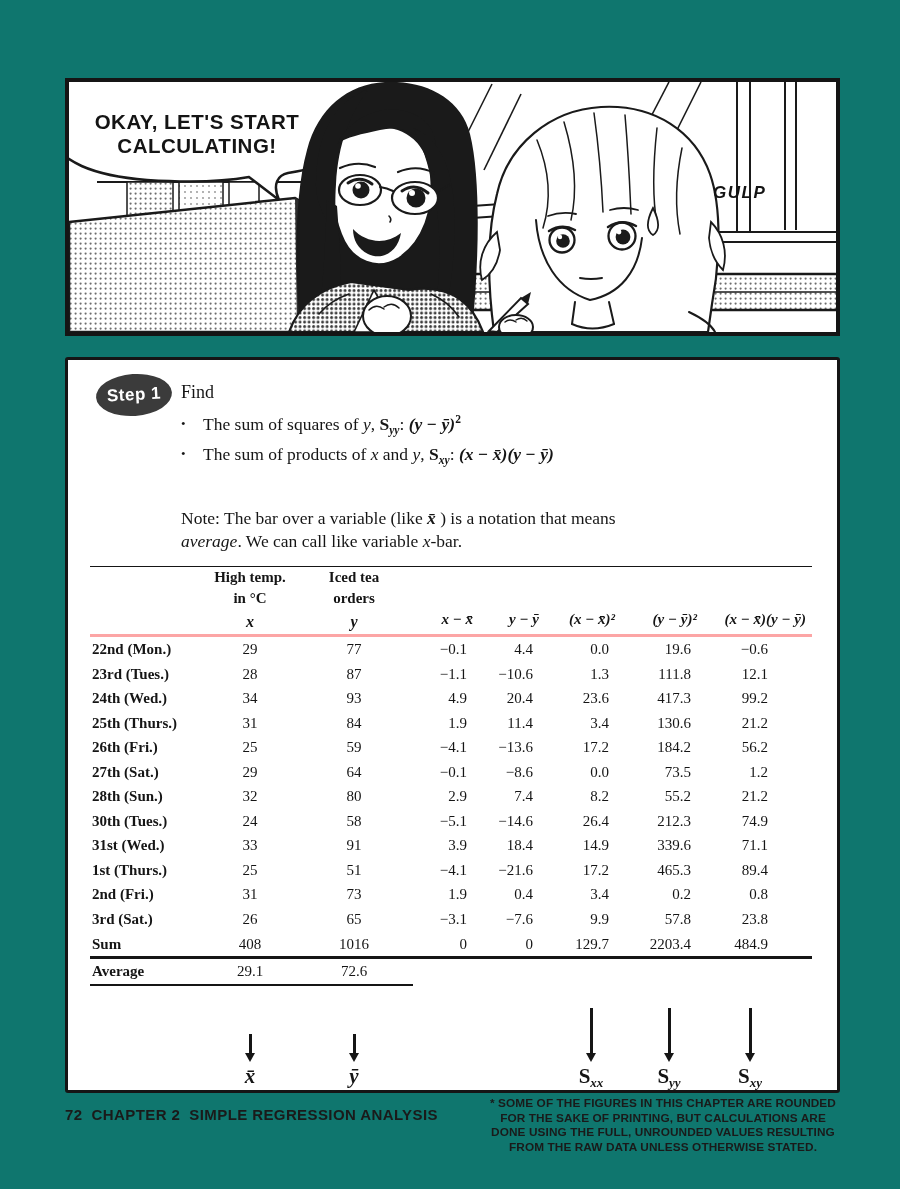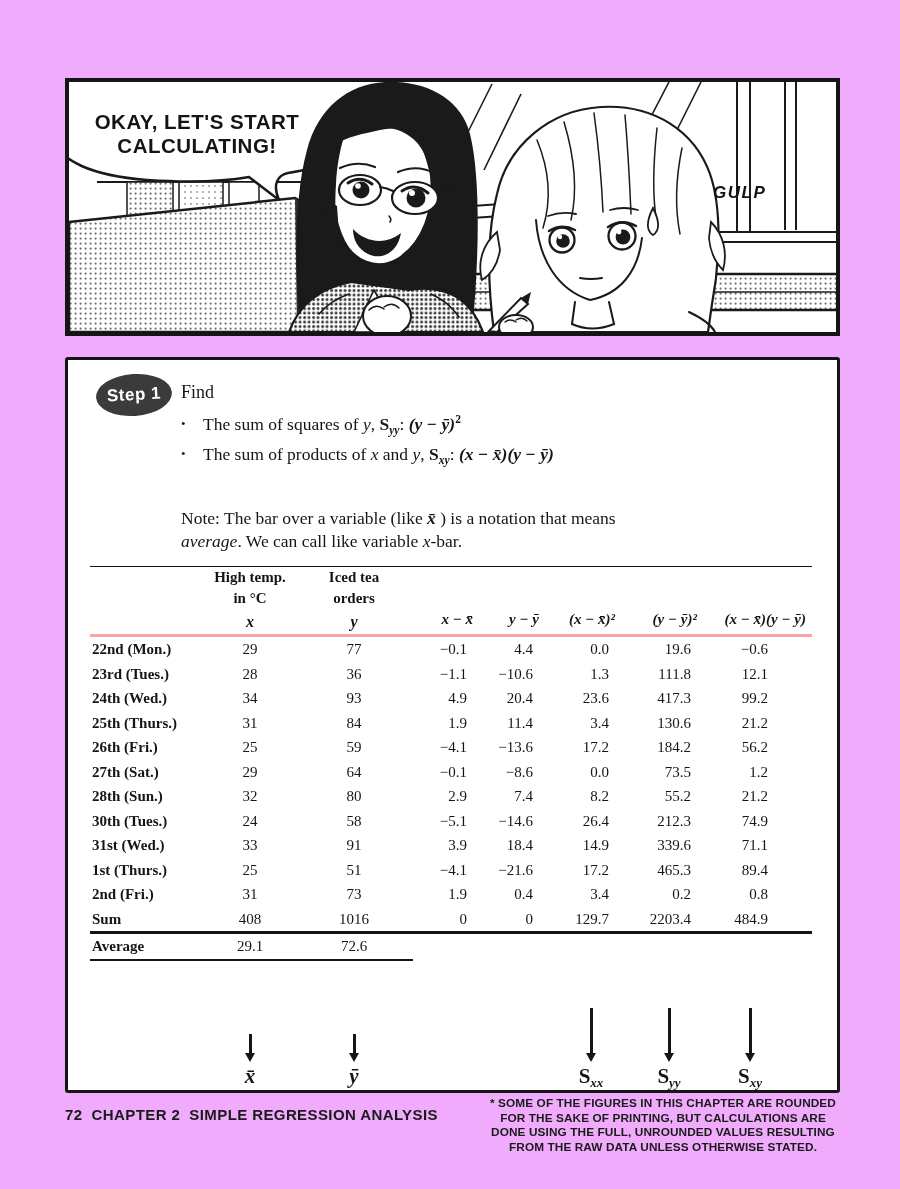--- a/index.html
+++ b/index.html
@@ -1,16 +1,16 @@
 <!DOCTYPE html>
 <html><head>
 <meta charset="utf-8">
 <style>
   html,body{margin:0;padding:0;}
-  .page{position:relative;width:900px;height:1189px;background:#f0abfc;overflow:hidden;
+  .page{position:relative;width:900px;height:1189px;background:#0f766e;overflow:hidden;
         font-family:"Liberation Serif",serif;color:#151515;}
 
   
   .panel{position:absolute;left:65px;top:78px;width:775px;height:258px;
          border:4px solid #151515;box-sizing:border-box;background:#fff;}
   .panel svg{display:block;}
 
   
   .stepbox{position:absolute;left:65px;top:357px;width:775px;height:736px;
            border:3px solid #151515;box-sizing:border-box;background:#fff;border-radius:3px;}
@@ -271,21 +271,21 @@
               <td class="c2">77</td>
               <td class="c3">−0.1</td>
               <td class="c4">4.4</td>
               <td class="c5">0.0</td>
               <td class="c6">19.6</td>
               <td class="c7">−0.6</td>
             </tr>
             <tr>
               <td class="c0">23rd (Tues.)</td>
               <td class="c1">28</td>
-              <td class="c2">36</td>
+              <td class="c2">87</td>
               <td class="c3">−1.1</td>
               <td class="c4">−10.6</td>
               <td class="c5">1.3</td>
               <td class="c6">111.8</td>
               <td class="c7">12.1</td>
             </tr>
             <tr>
               <td class="c0">24th (Wed.)</td>
               <td class="c1">34</td>
               <td class="c2">93</td>
@@ -367,20 +367,30 @@
             </tr>
             <tr>
               <td class="c0">2nd (Fri.)</td>
               <td class="c1">31</td>
               <td class="c2">73</td>
               <td class="c3">1.9</td>
               <td class="c4">0.4</td>
               <td class="c5">3.4</td>
               <td class="c6">0.2</td>
               <td class="c7">0.8</td>
+            </tr>
+            <tr>
+              <td class="c0">3rd (Sat.)</td>
+              <td class="c1">26</td>
+              <td class="c2">65</td>
+              <td class="c3">−3.1</td>
+              <td class="c4">−7.6</td>
+              <td class="c5">9.9</td>
+              <td class="c6">57.8</td>
+              <td class="c7">23.8</td>
             </tr>
             <tr class="sumrow">
               <td class="c0">Sum</td>
               <td class="c1">408</td>
               <td class="c2">1016</td>
               <td class="c3">0</td>
               <td class="c4">0</td>
               <td class="c5">129.7</td>
               <td class="c6">2203.4</td>
               <td class="c7">484.9</td>

